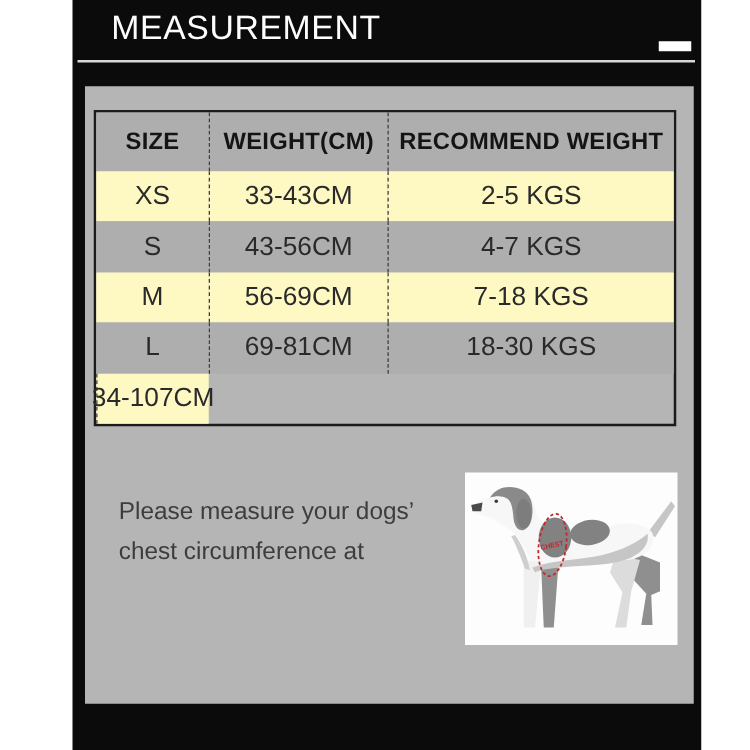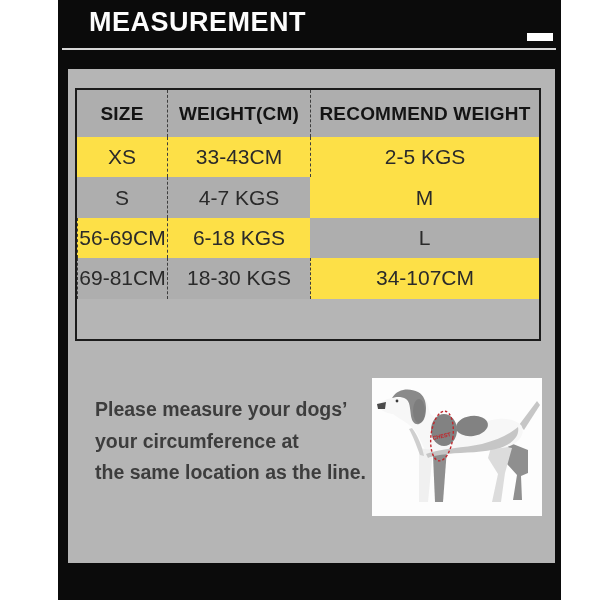--- a/index.html
+++ b/index.html
@@ -4,42 +4,42 @@
 <style>
   * { margin:0; padding:0; box-sizing:border-box; }
   html,body { width:600px; height:600px; background:#ffffff; overflow:hidden;
               font-family:"Liberation Sans", sans-serif; }
   .stage { position:relative; width:600px; height:600px; background:#ffffff; }
 
   
   .card { position:absolute; left:58px; top:0; width:503px; height:600px; background:#0b0b0b; }
 
   .title { position:absolute; left:31px; top:7px; color:#fdfdfd; font-size:27px;
-           font-weight:700; letter-spacing:0.5px; white-space:nowrap; }
+           font-weight:400; letter-spacing:0.5px; white-space:nowrap; }
   .dash  { position:absolute; left:469px; top:33px; width:26px; height:8px; background:#ffffff; }
   .divider { position:absolute; left:4px; top:48px; width:494px; height:2px; background:#d7d7d7; }
 
   
   .panel { position:absolute; left:10px; top:69px; width:487px; height:494px; background:#b5b5b5; }
 
   
   .size-table { position:absolute; left:7px; top:19px; width:466px; height:253px;
                 border:2px solid #1b1b1b; display:grid;
                 grid-template-columns:90px 143px 229px;
                 grid-template-rows:47px repeat(5, 40.4px); }
   .cell { display:flex; align-items:center; justify-content:center;
           font-size:21px; color:#2a2a2a; white-space:nowrap;text-align:center; }
   .cell.head { font-weight:700; font-size:19px; color:#141414; letter-spacing:0.2px; }
   .c2, .c3 { border-left:1px dashed #3d3d3d; }
   .bg-gray  { background:#aeaeae; }
-  .bg-white { background:#fde047; }
+  .bg-white { background:#fef9c3; }
 
   
   .note { position:absolute; left:27px; top:325px; font-size:19.5px; line-height:31.5px;
-          color:#3d3d3d;font-weight:bold; }
+          color:#3d3d3d; }
   .note div { white-space:nowrap; }
 
   
   .dog-box { position:absolute; left:304px; top:309px; width:170px; height:138px;
              background:#fdfdfd; }
   .dog-box svg { display:block; width:170px; height:138px; }
 </style>
 </head>
 <body>
 
@@ -56,37 +56,37 @@
 
         <div class="cell head bg-gray c1">SIZE</div>
         <div class="cell head bg-gray c2">WEIGHT(CM)</div>
         <div class="cell head bg-gray c3">RECOMMEND WEIGHT</div>
 
         <div class="cell bg-white c1">XS</div>
         <div class="cell bg-white c2">33-43CM</div>
         <div class="cell bg-white c3">2-5 KGS</div>
 
         <div class="cell bg-gray c1">S</div>
+        <div class="cell bg-gray c2">43-56CM</div>
         <div class="cell bg-gray c3">4-7 KGS</div>
 
         <div class="cell bg-white c1">M</div>
         <div class="cell bg-white c2">56-69CM</div>
-        <div class="cell bg-white c3">6-18 KGS</div>
+        <div class="cell bg-white c3">7-18 KGS</div>
 
         <div class="cell bg-gray c1">L</div>
         <div class="cell bg-gray c2">69-81CM</div>
         <div class="cell bg-gray c3">18-30 KGS</div>
 
         <div class="cell bg-white c2">34-107CM</div>
       </div>
 
       <div class="note">
         <div>Please measure your dogs’</div>
-        <div>your circumference at</div>
-        <div>the same location as the line.</div>
+        <div>chest circumference at</div>
       </div>
 
       <div class="dog-box">
         <svg viewBox="0 0 170 138" xmlns="http://www.w3.org/2000/svg">
 
           <path d="M147,47 L165,23 L168,27 L152,52 Z" fill="#c6c6c6"></path>
 
           <path d="M60,54 L76,57 L71,124 L63,124 Z" fill="#8f8f8f"></path>
           <path d="M136,64 L156,72 L156,95 L149,98 L150,122 L141,122 L145,97 L135,86 Z" fill="#8f8f8f"></path>
 

